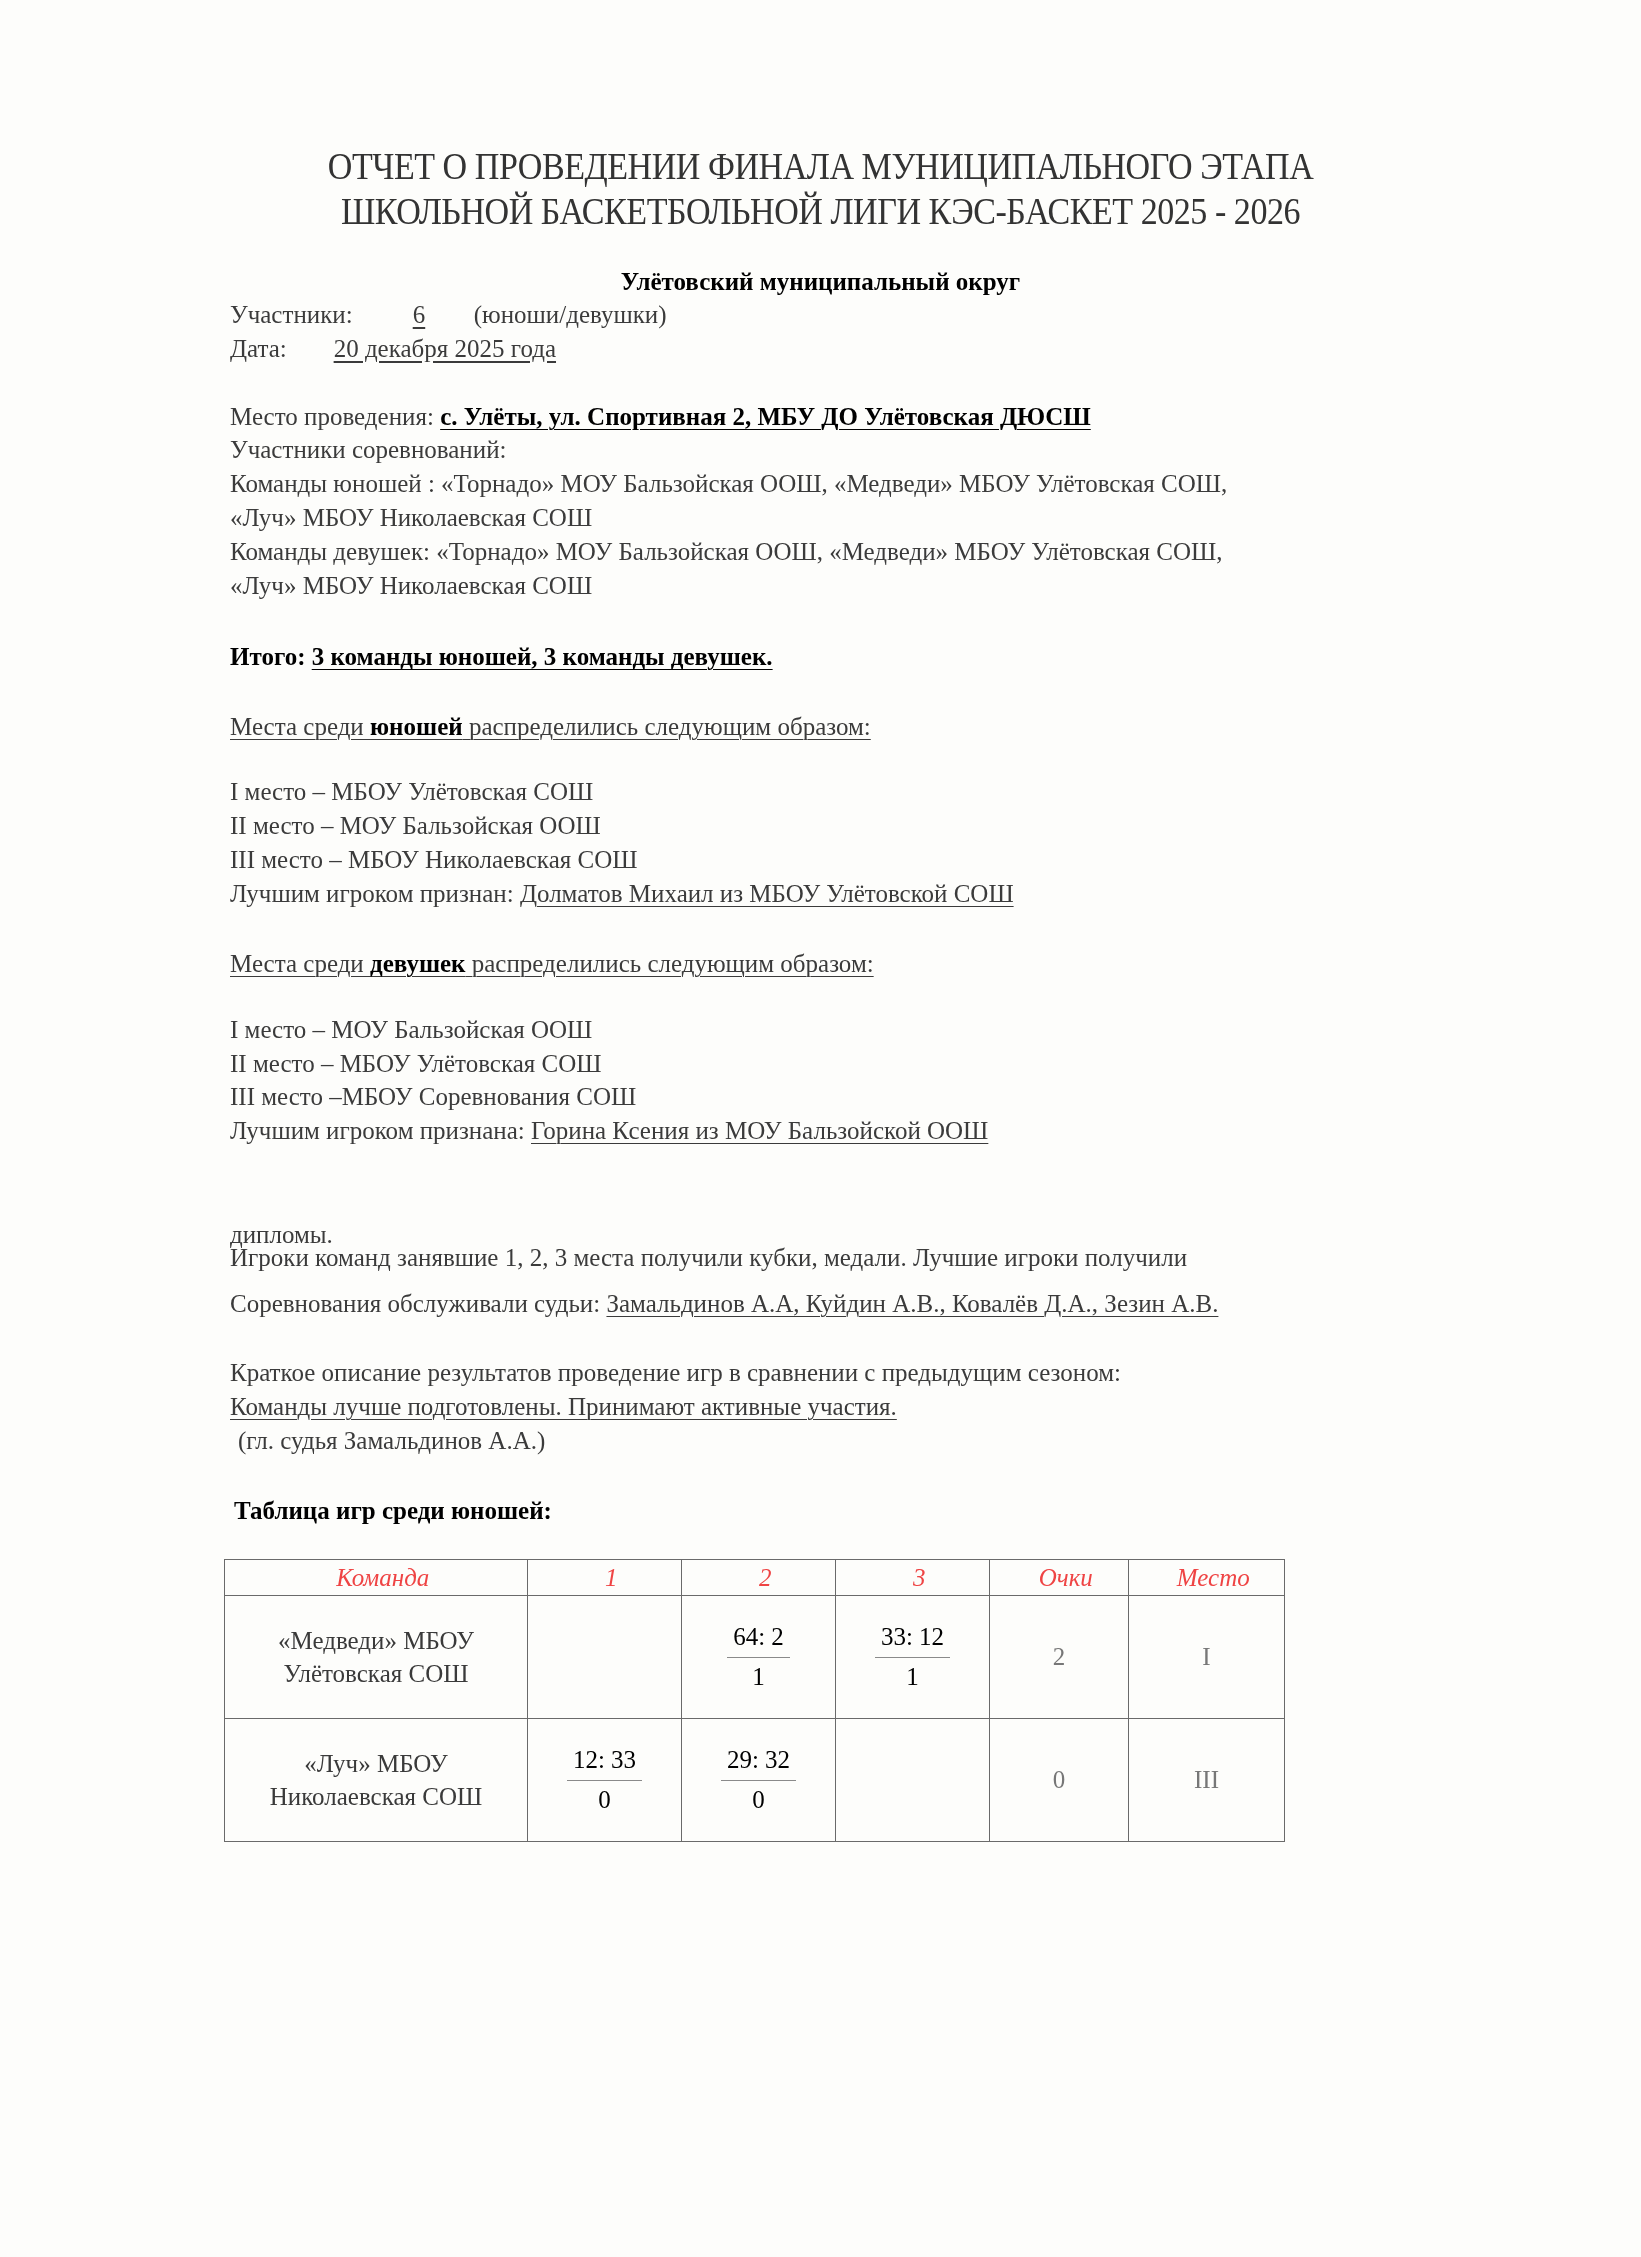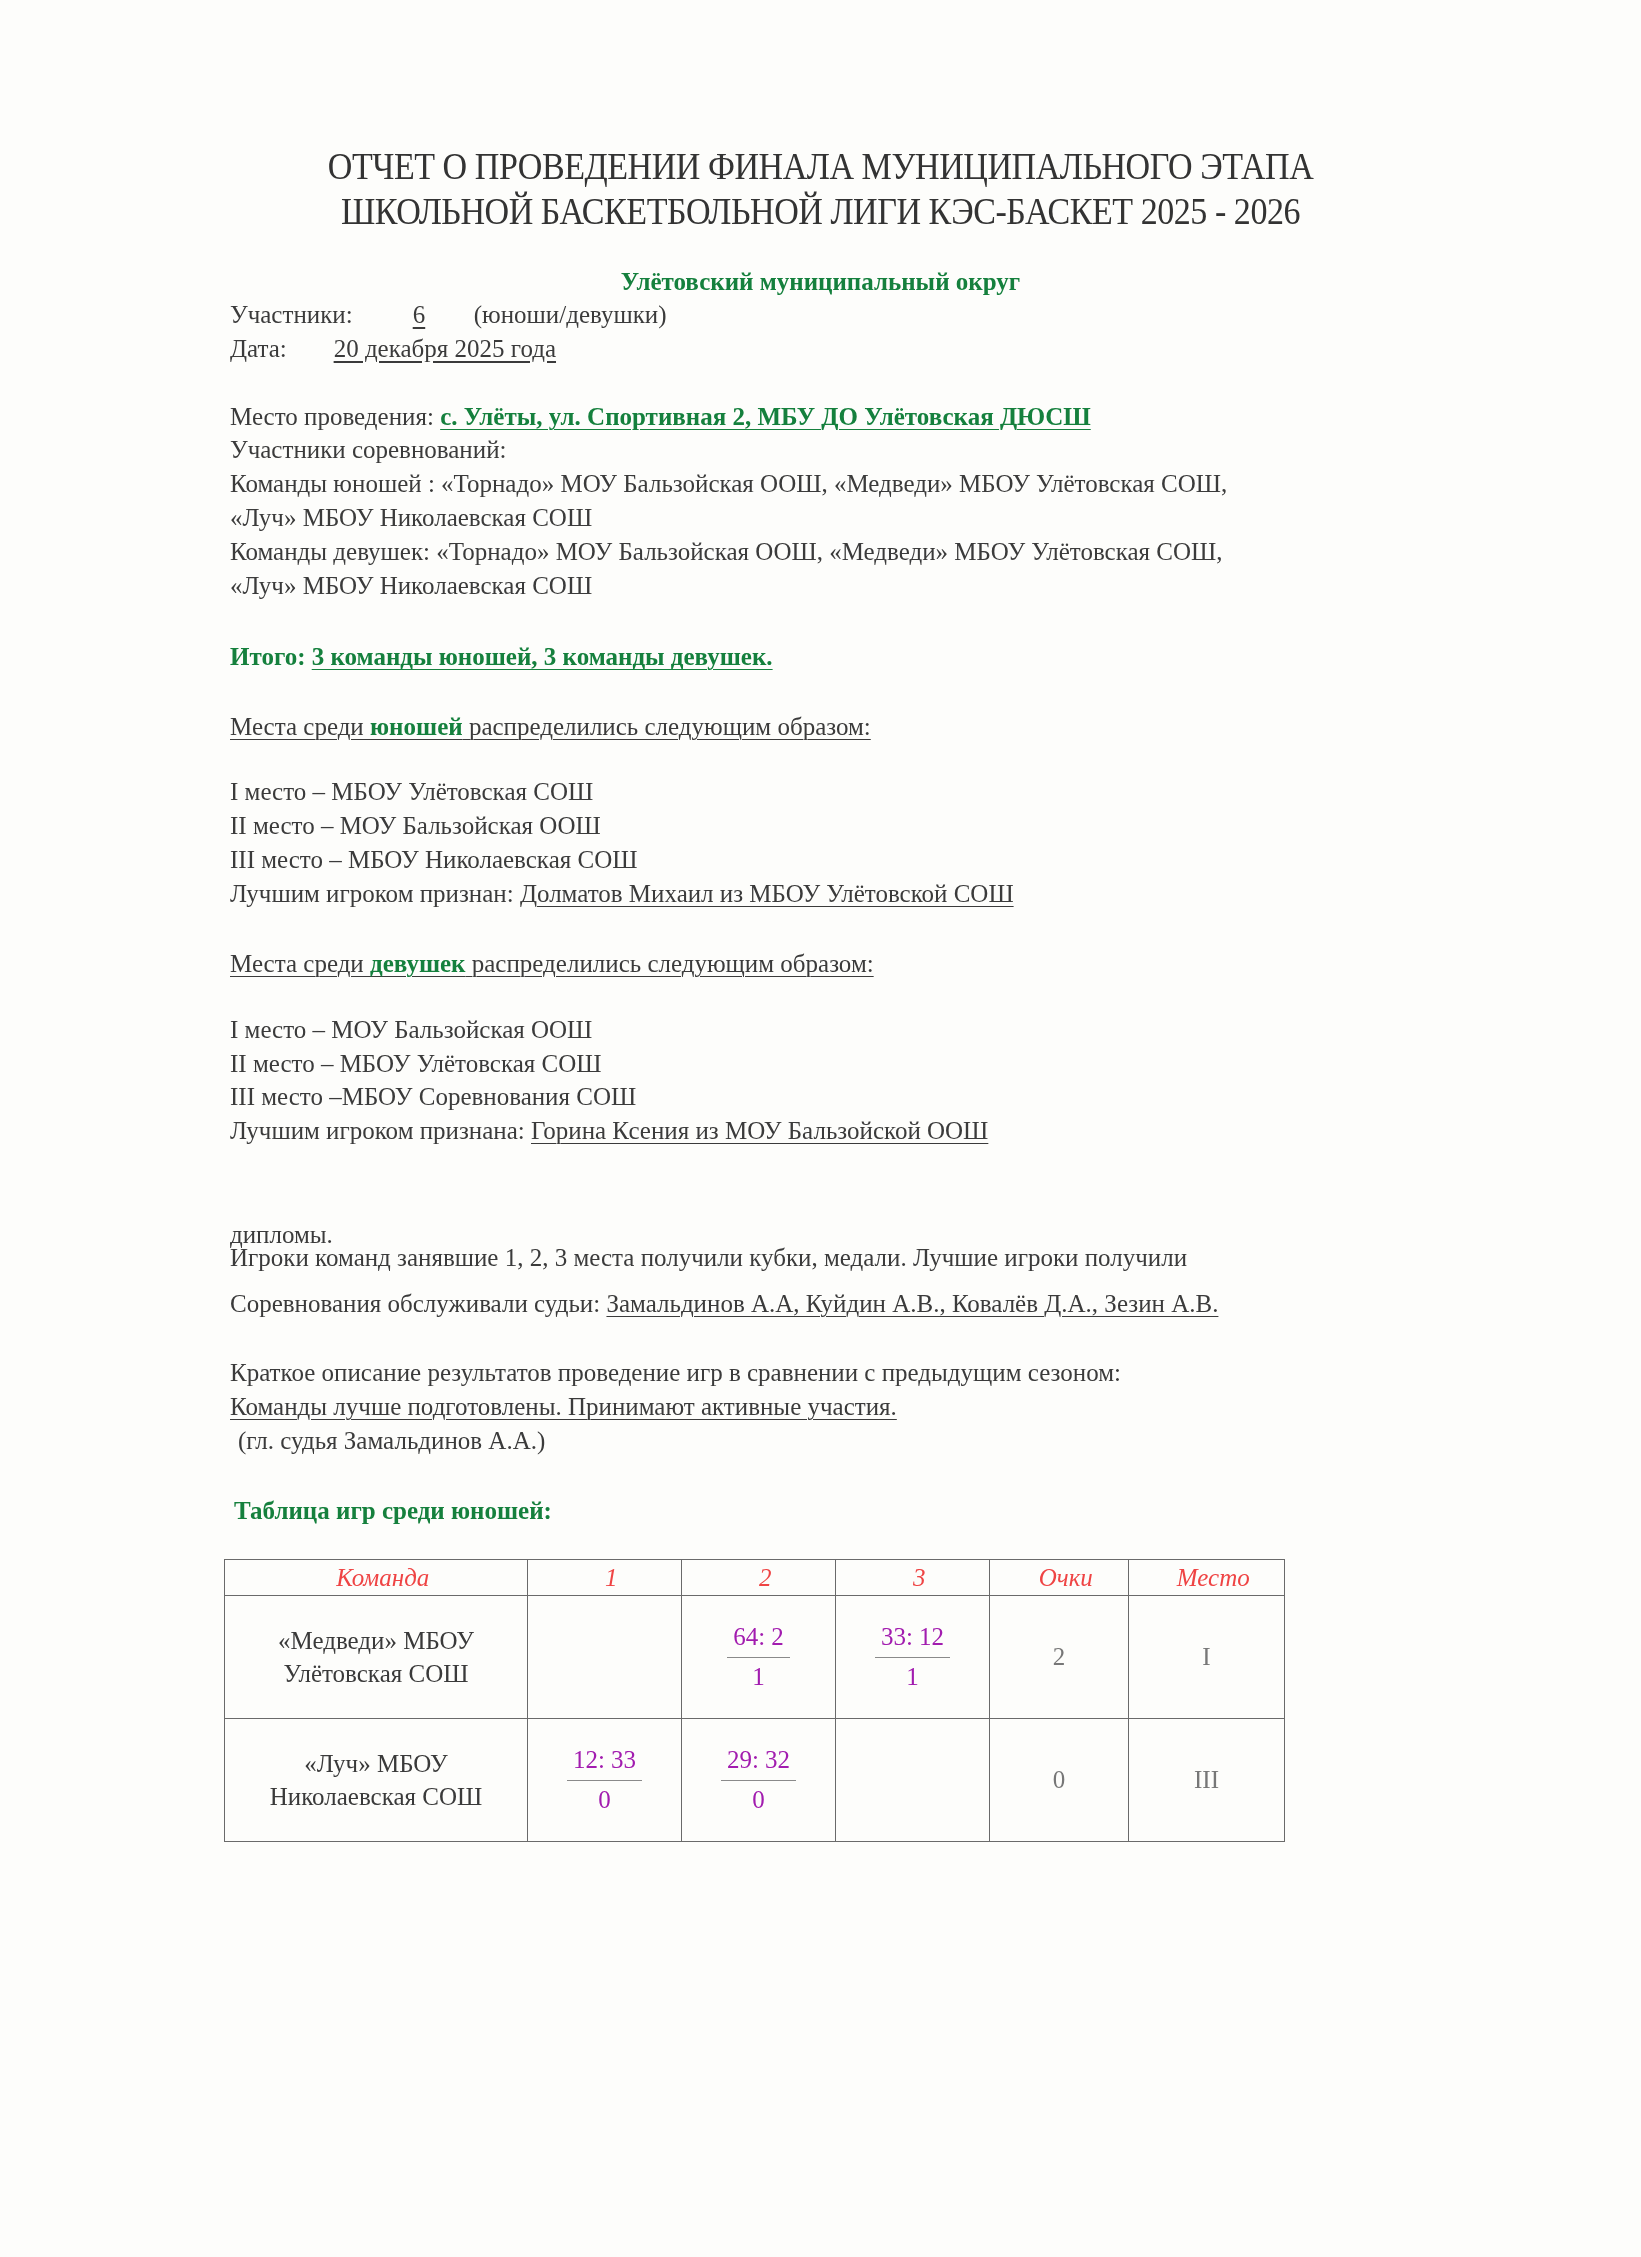--- a/index.html
+++ b/index.html
@@ -10,36 +10,36 @@
   }
   .abs { position: absolute; white-space: nowrap; }
   .title {
     left: 0; width: 1641px; text-align: center;
     font-size: 37px; color: #333; letter-spacing: -0.5px;
     transform: scaleX(0.92); transform-origin: 821px 0;
   }
   .t1 { top: 145px; }
   .t2 { top: 190px; }
   .line { font-size: 25px; left: 230px; color: #3b3b3b; }
-  .b { font-weight: bold; color: #15803d; }
+  .b { font-weight: bold; color: #000000; }
   .u { text-decoration: underline; text-underline-offset: 3.9px; text-decoration-thickness: 1px; }
   .center { left: 0; width: 1641px; text-align: center; }
   .blank { display: inline-block; text-align: center; text-decoration: underline; text-underline-offset: 3.9px; }
 
   table.games {
     position: absolute; left: 224px; top: 1559px;
     border-collapse: collapse; font-size: 25px; color: #444;
   }
   table.games td {
     border: 1.4px solid #6a6a6a; padding: 0; vertical-align: middle;
   }
   .hdr td { height: 35px; text-align: center; padding-left: 13.5px !important; color: #ef4444; font-style: italic; }
   .row td { height: 122px; text-align: center; }
   .team { line-height: 33px; color: #3a3a3a; }
-  .score { display: inline-block; color: #a21caf; font-size: 25px; }
+  .score { display: inline-block; color: #000000; font-size: 25px; }
   .score .top { display: block; padding: 0 5.8px 5.8px 5.8px; border-bottom: 1.4px solid #8a8a8a; }
   .score .bot { display: block; padding-top: 5.8px; }
   .pts, .place { color: #777; }
 </style>
 </head>
 <body>
 
 <div class="abs title t1">ОТЧЕТ О  ПРОВЕДЕНИИ ФИНАЛА МУНИЦИПАЛЬНОГО ЭТАПА</div>
 <div class="abs title t2">ШКОЛЬНОЙ БАСКЕТБОЛЬНОЙ ЛИГИ КЭС-БАСКЕТ 2025 - 2026</div>
 

